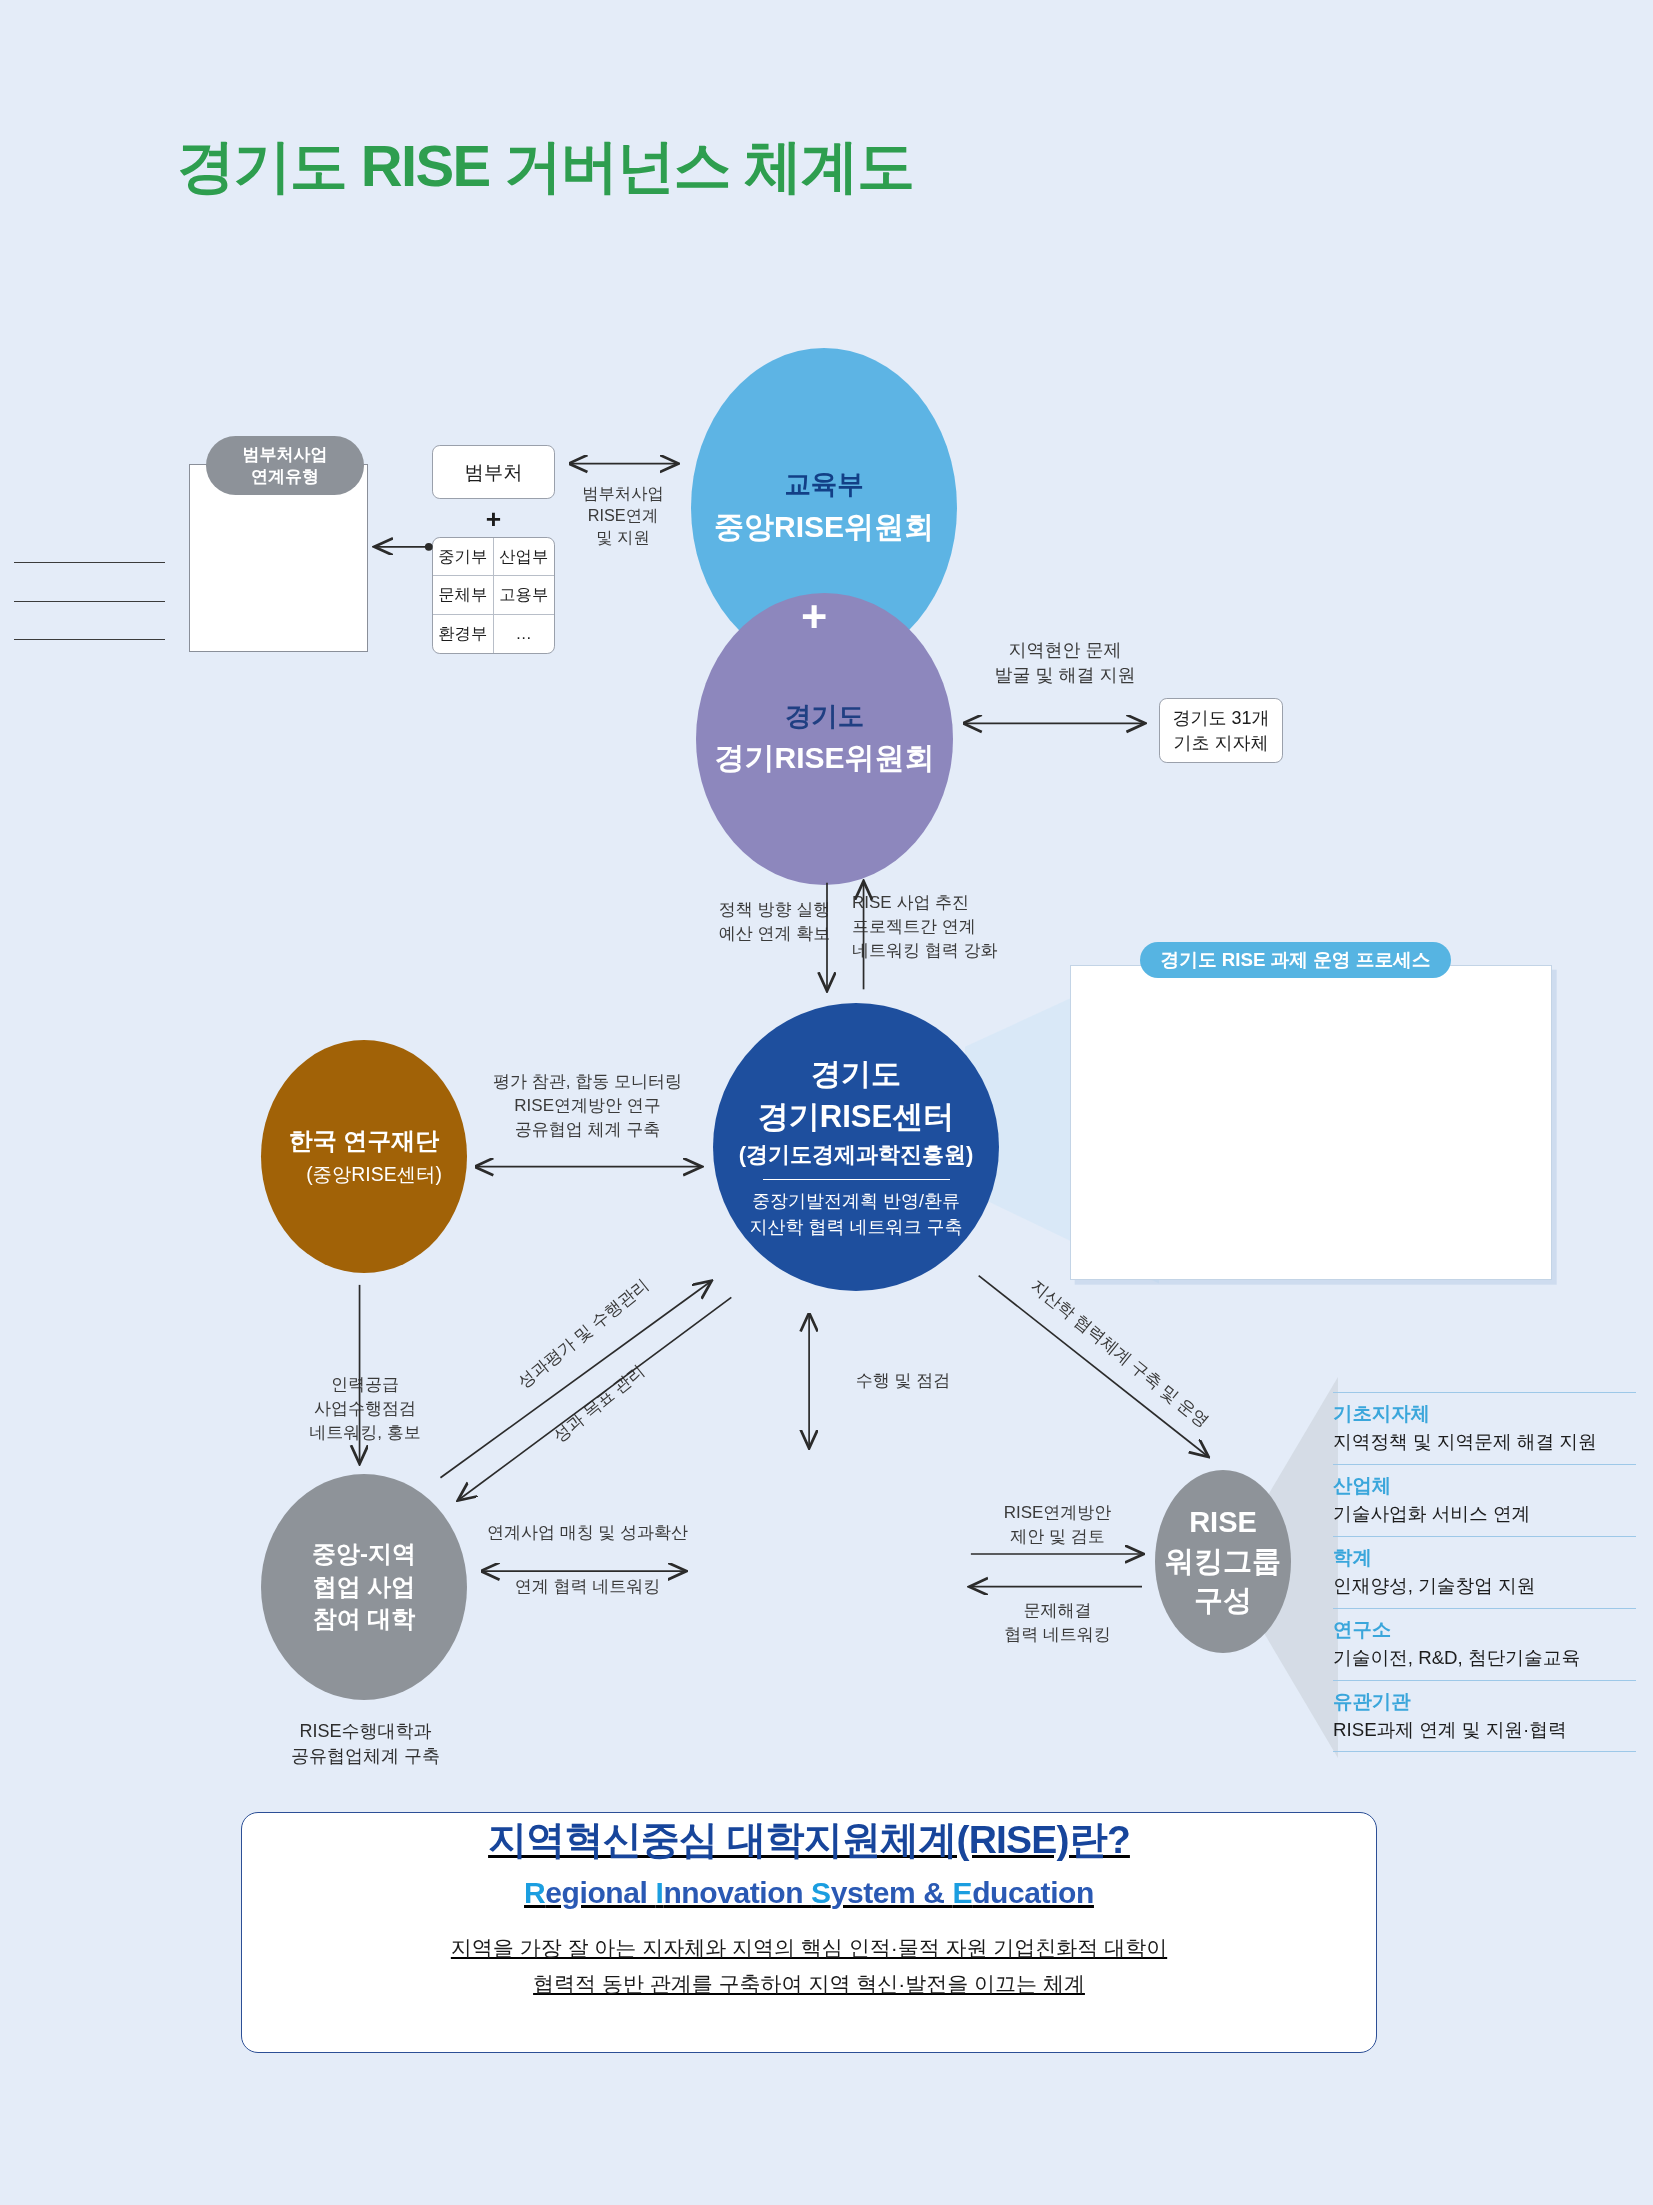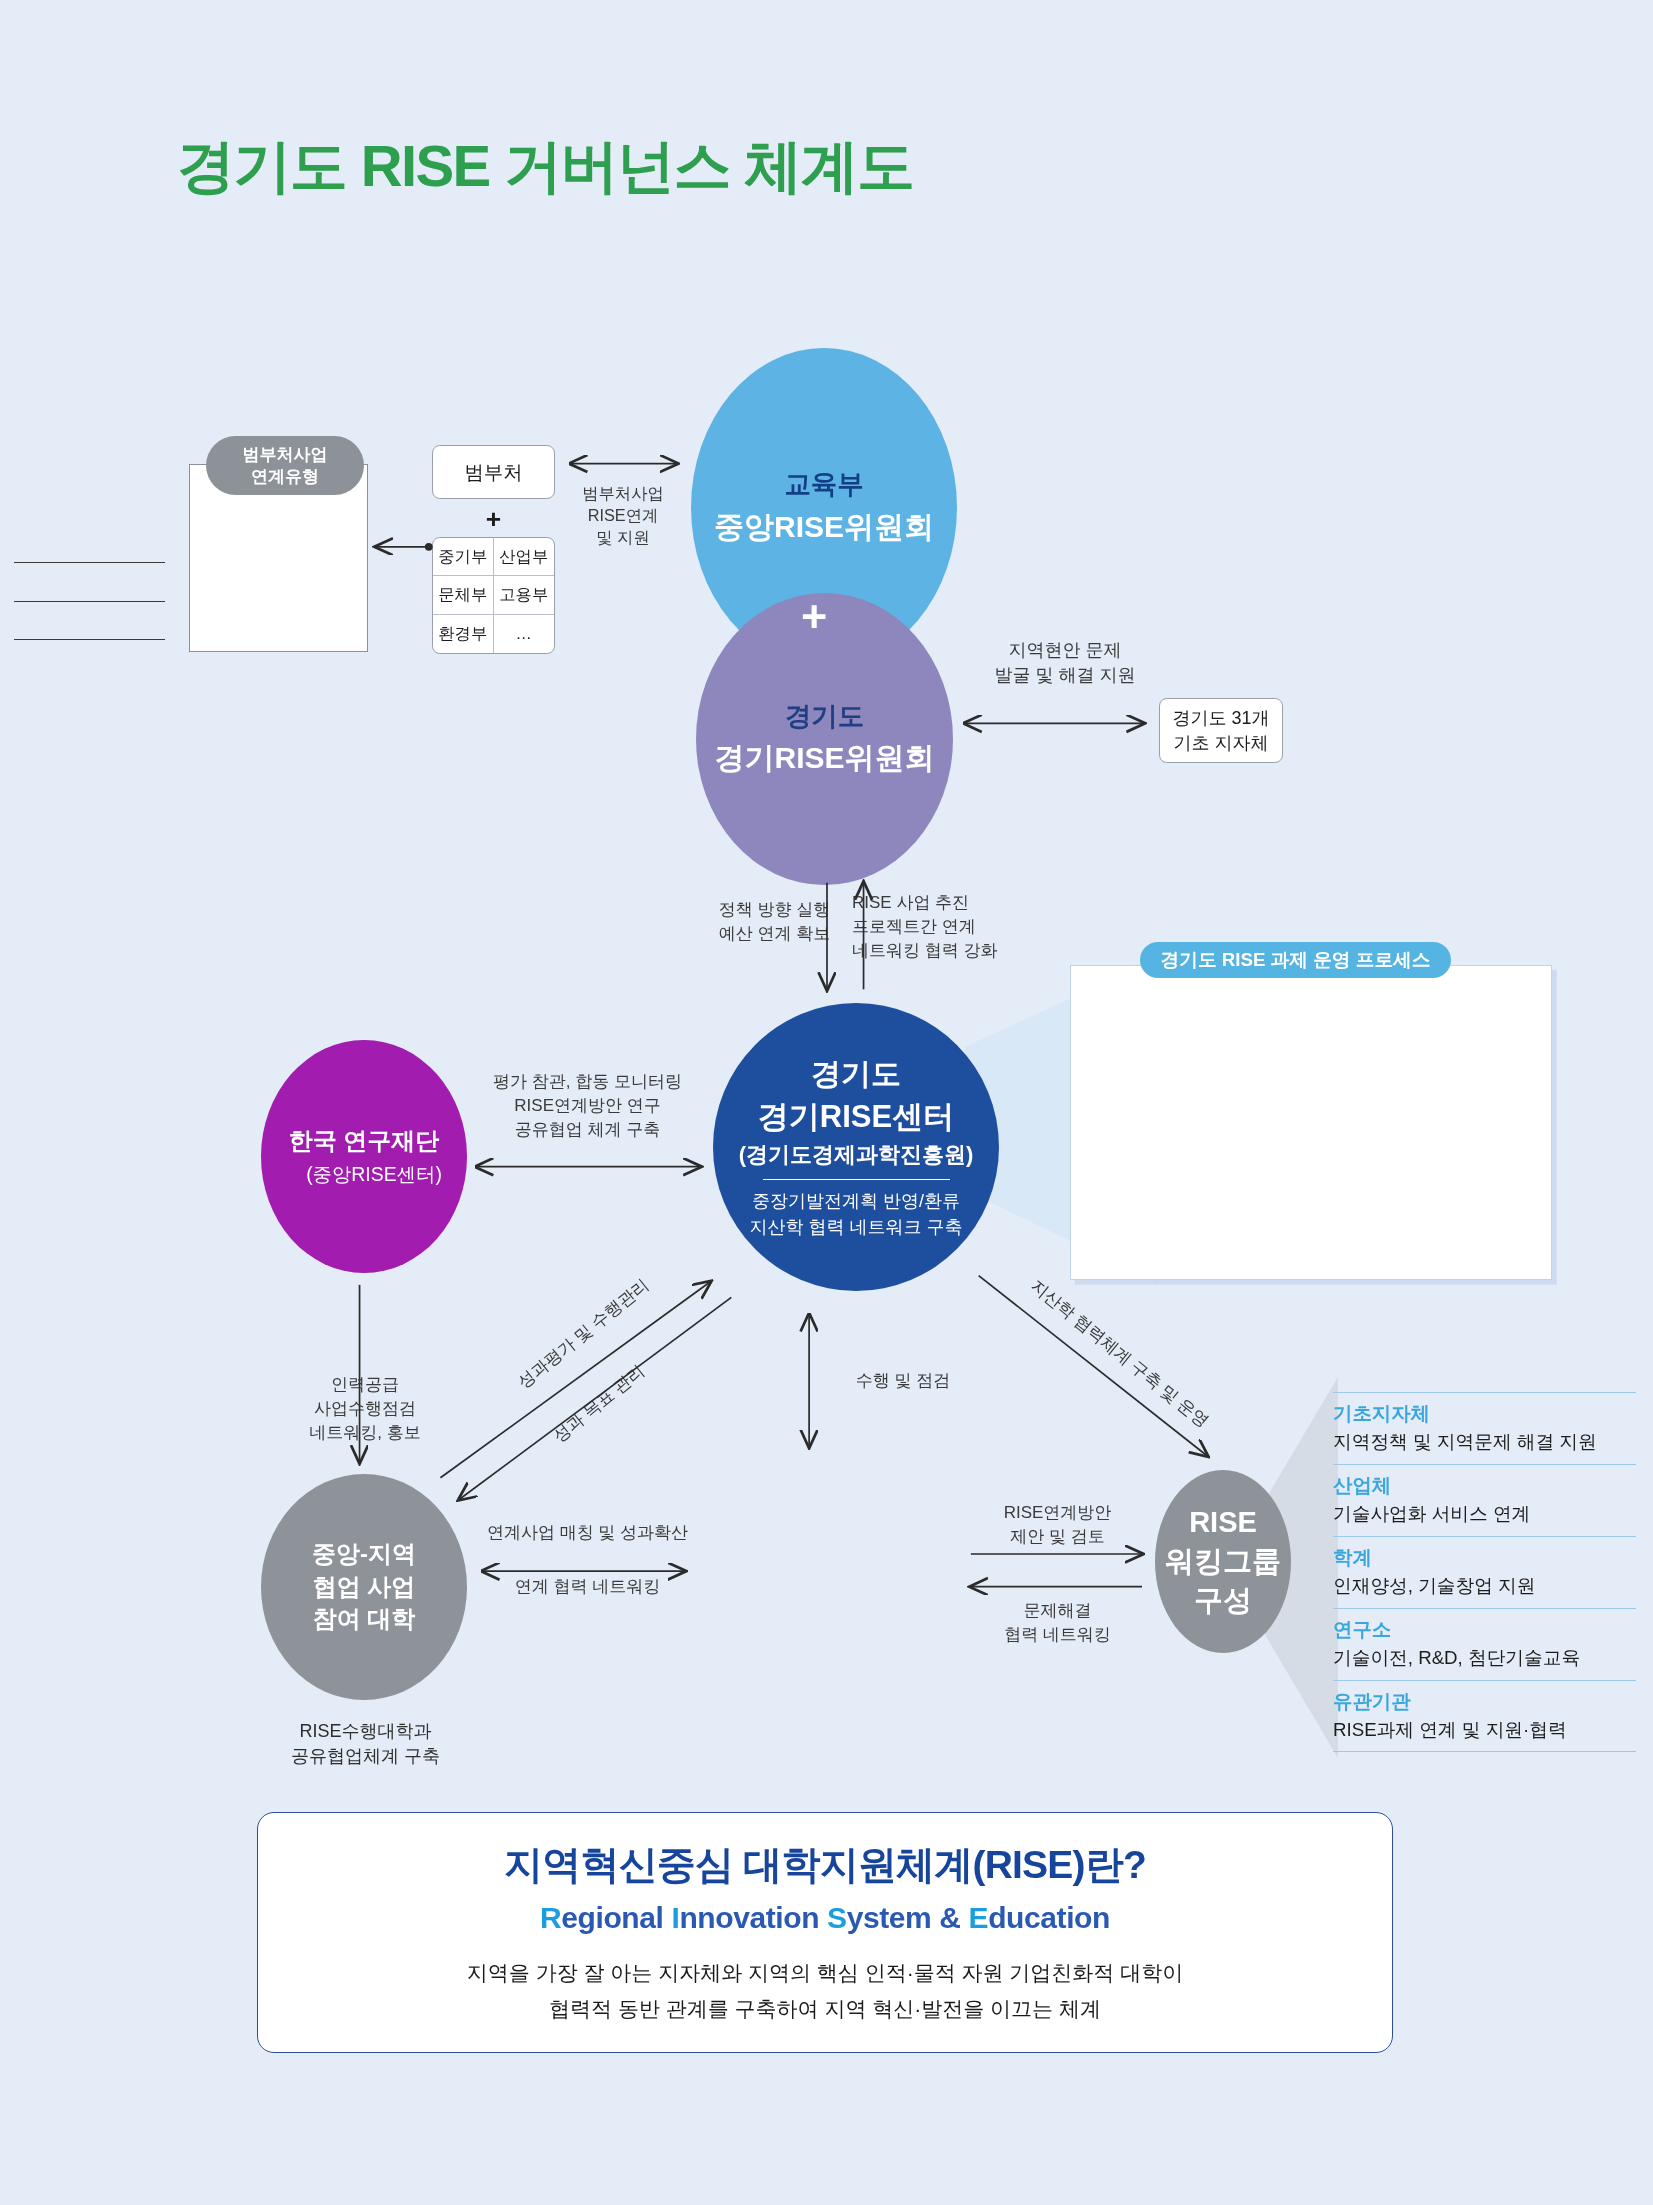--- a/index.html
+++ b/index.html
@@ -153,21 +153,21 @@
     flex:1; height:100%;
     display:flex; align-items:center; justify-content:center;
     font-size:15.6px; color:#2a2a2a; text-align:center; line-height:1.25;
     clip-path:polygon(0 0, 88% 0, 100% 50%, 88% 100%, 0 100%);
     margin-left:-6.2px;
   }
 
   
   #nrf-circle {
     left:261px; top:1040px; width:206px; height:233px;
-    background:#a21caf; color:#fff;
+    background:#a16207; color:#fff;
   }
   #nrf-circle .n1 { font-size:24px; font-weight:bold; }
   #nrf-circle .n2 { font-size:19.4px; font-weight:normal; margin-top:3.1px;margin-left:20px; }
 
   #coop-circle {
     left:261px; top:1474px; width:206px; height:226px;
     background:#8e9399; color:#fff;
   }
   #coop-circle .n1 { font-size:24px; font-weight:bold; line-height:1.35; }
 
@@ -203,24 +203,24 @@
   
   .alabel {
     position:absolute; font-size:17px; line-height:1.4;
     color:#3a3a3a; text-align:center;
   }
   .alabel.rot1 { transform:rotate(-39deg); transform-origin:center; }
   .alabel.rot2 { transform:rotate(39deg); transform-origin:center; }
 
   
   #info-box {
-    position:absolute; left:257px; top:1812px;
+    position:absolute; left:241px; top:1812px;
     width:1136px; height:241px;
     background:#ffffff; border:1.6px solid #2c4f96; border-radius:17px;
-    display:flex; flex-direction:column; align-items:center; justify-content:center;
+    display:flex; flex-direction:column; align-items:center; text-decoration:underline;
   }
   #info-title { font-size:39px; font-weight:bold; color:#17459b; letter-spacing:-0.8px; }
   #info-sub { font-size:30px; font-weight:bold; margin-top:9.3px; letter-spacing:-0.4px; }
   #info-sub .cap { color:#1b9ee0; }
   #info-sub .rest { color:#2a59b4; }
   #info-desc { margin-top:20px; font-size:21px; line-height:1.7; color:#1a1a1a; text-align:center; }
 
   svg.overlay { position:absolute; left:0; top:0; width:1654px; height:2205px; pointer-events:none; z-index:6; }
 </style>
 </head>

